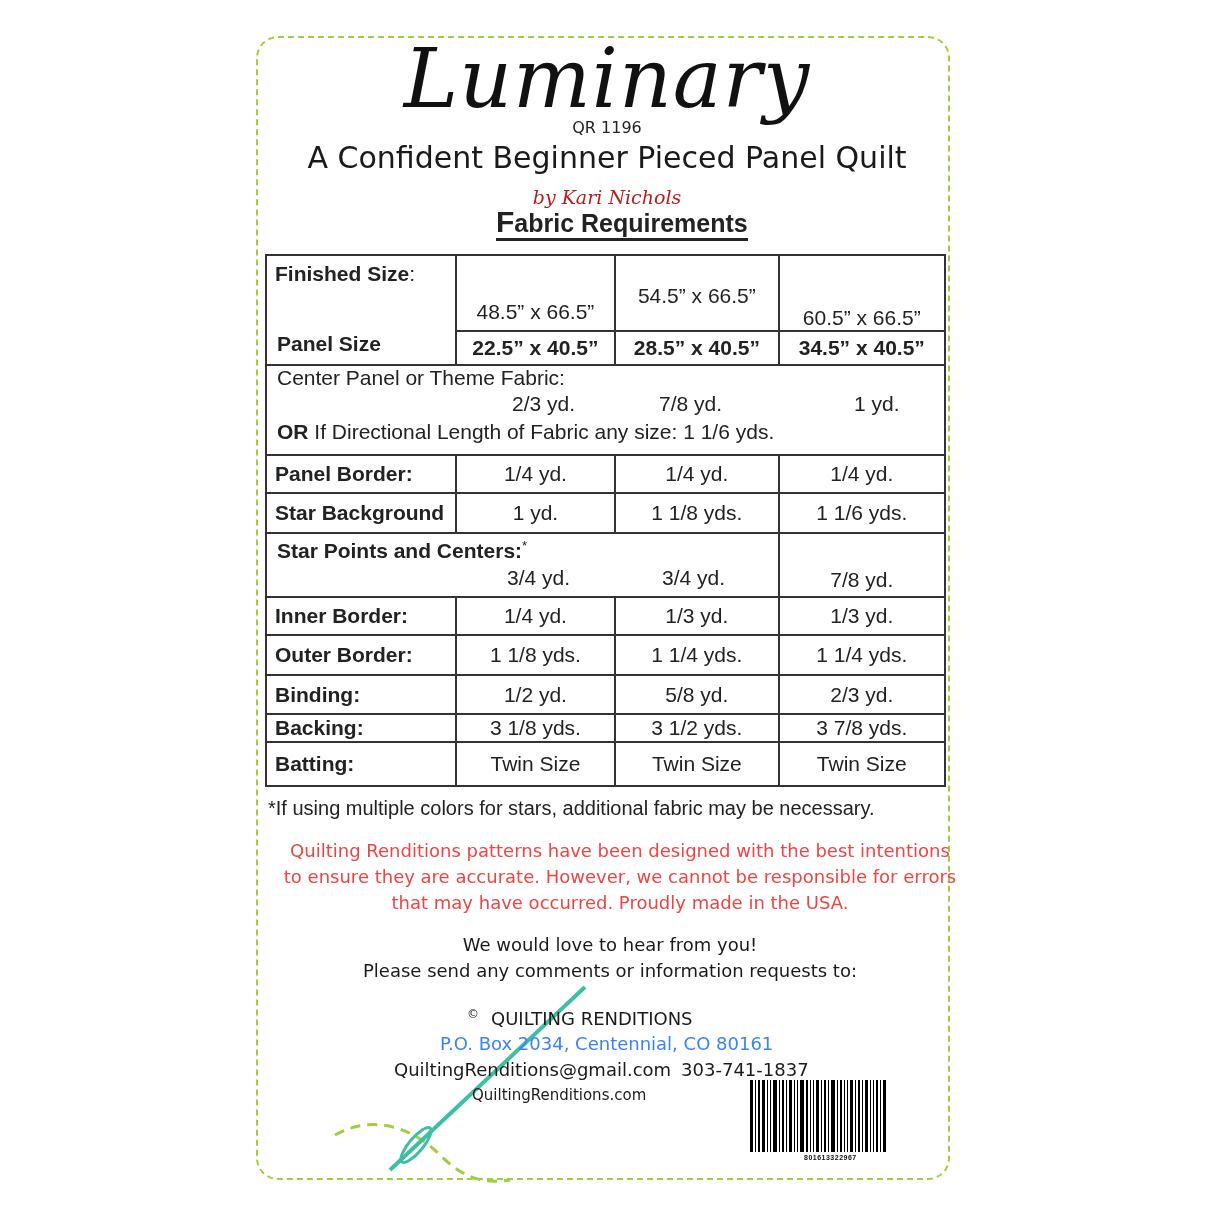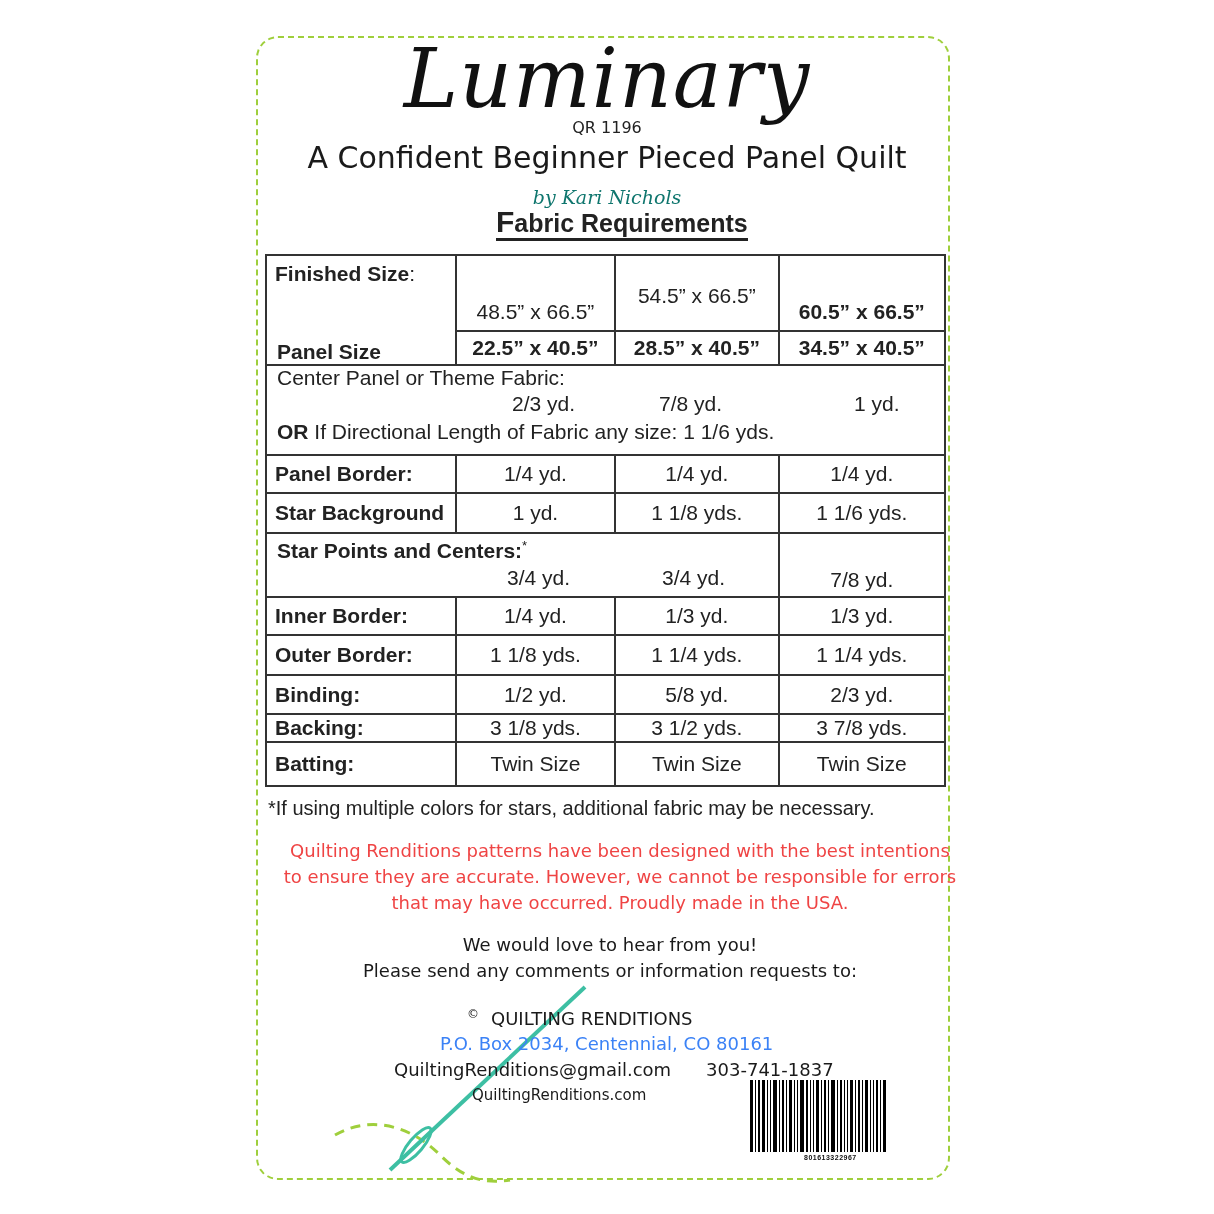--- a/index.html
+++ b/index.html
@@ -1,36 +1,36 @@
 <!DOCTYPE html>
 <html><head>
 <meta charset="utf-8">
 <style>
   html, body { margin:0; padding:0; background:#ffffff; }
   body { width:1214px; height:1214px; position:relative; overflow:hidden; font-family:"Liberation Sans", sans-serif; color:#1a1a1a; }
   .card { position:absolute; left:256px; top:36px; width:694px; height:1144px; border:2px dashed #9fcf3c; border-radius:22px; box-sizing:border-box; }
   .title { position:absolute; left:0; width:1214px; top:38px; text-align:center; font-family:"DejaVu Serif", serif; font-style:italic; font-size:82px; letter-spacing:1px; color:#111; line-height:1; }
   .code { position:absolute; left:0; width:1214px; top:118px; text-align:center; font-family:"DejaVu Sans", sans-serif; font-size:16px; color:#222; }
   .subtitle { position:absolute; left:0; width:1214px; top:140px; text-align:center; font-family:"DejaVu Sans", sans-serif; font-size:30px; color:#1a1a1a; }
-  .author { position:absolute; left:0; width:1214px; top:186px; text-align:center; font-family:"DejaVu Serif", serif; font-style:italic; font-size:19px; color:#0f766e; }
+  .author { position:absolute; left:0; width:1214px; top:186px; text-align:center; font-family:"DejaVu Serif", serif; font-style:italic; font-size:19px; color:#b91c1c; }
   .heading { position:absolute; left:496px; top:207px; font-family:"Liberation Sans", sans-serif; font-weight:bold; font-size:25px; color:#222; border-bottom:3px solid #222; line-height:29px; }
   .heading .big { font-size:30px; }
 
   table.req { position:absolute; left:265px; top:254px; width:681px; border-collapse:collapse; font-family:"Liberation Sans", sans-serif; font-size:21px; color:#222; }
   table.req td { border:2px solid #333; padding:0 8px; vertical-align:middle; }
   .lbl { font-weight:bold; }
   .c { text-align:center; }
   .note { position:absolute; left:268px; top:797px; font-size:20px; color:#222; }
   .disclaimer { position:absolute; left:280px; width:680px; top:838px; text-align:center; font-family:"DejaVu Sans", sans-serif; font-size:18px; line-height:26px; color:#ef4444; }
   .contact { position:absolute; left:280px; width:660px; top:932px; text-align:center; font-family:"DejaVu Sans", sans-serif; font-size:18px; line-height:26px; color:#1a1a1a; }
   .company { position:absolute; left:467px; top:1007px; font-family:"DejaVu Sans", sans-serif; font-size:18px; color:#1a1a1a; }
   .company sup { font-size:12px; margin-right:12px; }
   .address { position:absolute; left:440px; top:1033px; font-family:"DejaVu Sans", sans-serif; font-size:18px; color:#3b82f6; }
   .emailrow { position:absolute; left:394px; top:1059px; font-family:"DejaVu Sans", sans-serif; font-size:18px; color:#1a1a1a; }
-  .emailrow span + span { margin-left:35px; }
+  .emailrow span + span { margin-left:10px; }
   .website { position:absolute; left:472px; top:1086px; font-family:"DejaVu Sans", sans-serif; font-size:15px; color:#1a1a1a; }
   .barcode { position:absolute; left:750px; top:1080px; width:170px; height:72px; display:flex; align-items:stretch; }
   .barcode i { display:block; background:#000; margin-right:2px; }
   .barnum { position:absolute; left:804px; top:1154px; font-family:"Liberation Sans", sans-serif; font-size:7px; font-weight:bold; color:#111; letter-spacing:0.5px; }
   svg.needle { position:absolute; left:330px; top:985px; }
 </style>
 </head>
 <body>
 
 <div class="card"></div>
@@ -45,25 +45,25 @@
   <colgroup>
     <col style="width:190px">
       <col style="width:160px">
       <col style="width:164px">
       <col style="width:167px">
   </colgroup>
   <tbody>
       <tr style="height:76px">
     <td rowspan="2" style="vertical-align:top; padding-top:6px; position:relative;">
       <span class="lbl">Finished Size</span><span>:</span>
-      <div class="lbl" style="position:absolute; bottom:0; left:10px;">Panel Size</div>
+      <div class="lbl" style="position:absolute; bottom:8px; left:10px;">Panel Size</div>
     </td>
     <td class="c" style="vertical-align:bottom; padding-bottom:6px;">48.5” x 66.5”</td>
     <td class="c" style="vertical-align:bottom; padding-bottom:22px;">54.5” x 66.5”</td>
-    <td class="c" style="vertical-align:bottom; padding-bottom:6px;font-weight:bold;">60.5” x 66.5”</td>
+    <td class="c" style="vertical-align:bottom; ">60.5” x 66.5”</td>
   </tr>
   <tr style="height:34px">
     <td class="c lbl">22.5” x 40.5”</td>
     <td class="c lbl">28.5” x 40.5”</td>
     <td class="c lbl">34.5” x 40.5”</td>
   </tr>
   <tr style="height:90px">
     <td colspan="4" style="position:relative; padding:0;border-radius:11px;">
       <div style="position:absolute; left:10px; top:0;">Center Panel or Theme Fabric:</div>
       <div style="position:absolute; left:245px; top:26px;">2/3 yd.</div>

